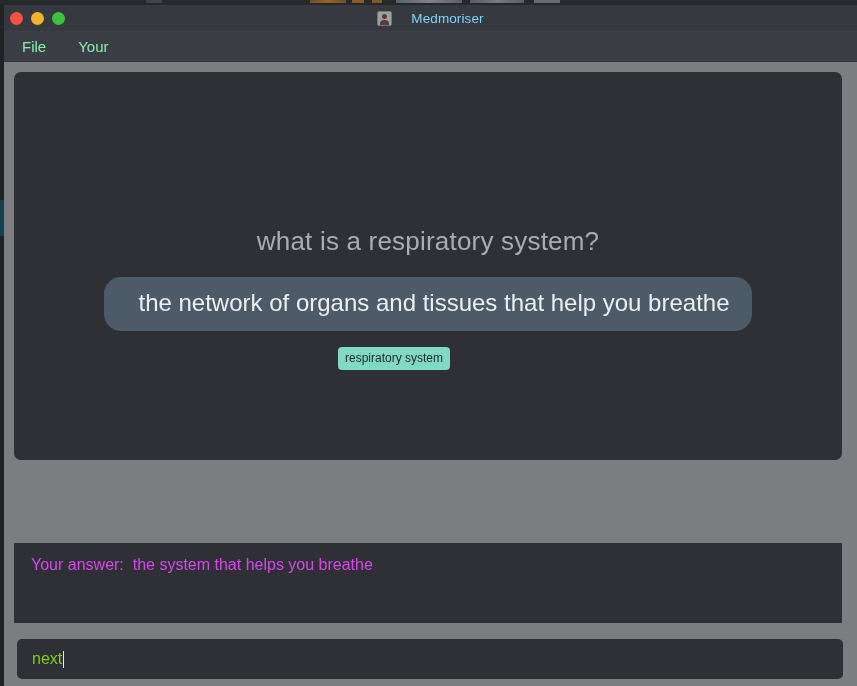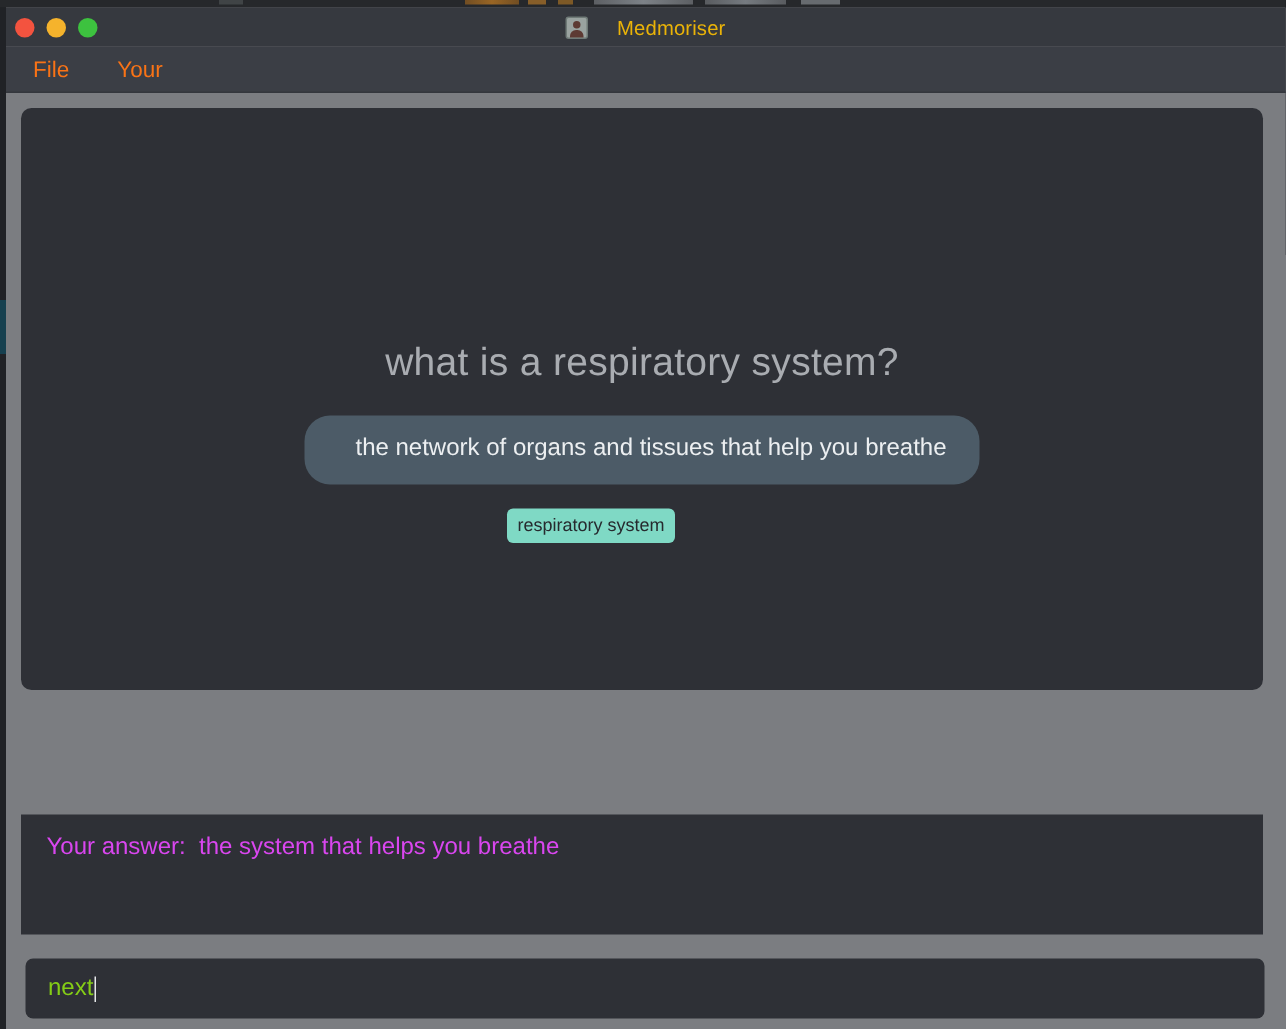--- a/index.html
+++ b/index.html
@@ -113,39 +113,39 @@
   }
   .title-icon::after {
     content: "";
     position: absolute;
     left: 2px; top: 8px;
     width: 9px; height: 6px;
     border-radius: 4px 4px 0 0;
     background: #5d3a33;
   }
   .title-text {
-    color: #eab308;
+    color: #7dd3fc;
     font-size: 13.5px;
     letter-spacing: 0.1px;
     margin-left: 12px;
   }
 
   
   .menubar {
     height: 31px;
     background: #3b3e45;
     display: flex;
     align-items: center;
     padding-left: 16px;
     gap: 28px;
     border-bottom: 1px solid #34373d;
     box-sizing: border-box;
   }
   .menu-item {
-    color: #f97316;
+    color: #86efac;
     font-size: 15px;
     line-height: 1;
     padding: 2px 2px;
     cursor: default;
   }
 
   
   .window-body {
     position: relative;
     height: calc(681px - 26px - 31px);
@@ -179,21 +179,21 @@
   }
 
   .answer-row {
     display: flex;
     justify-content: center;
     margin-top: 21px;
   }
   .answer-bubble {
     background: #4c5b67;
     color: #eceff1;
-    font-size: 16px;
+    font-size: 24px;
     line-height: 1;
     padding: 14px 22px 16px 34px;
     border-radius: 17px;
     white-space: nowrap;
   }
 
   .tag-row {
     display: flex;
     justify-content: center;
     padding-right: 68px;

